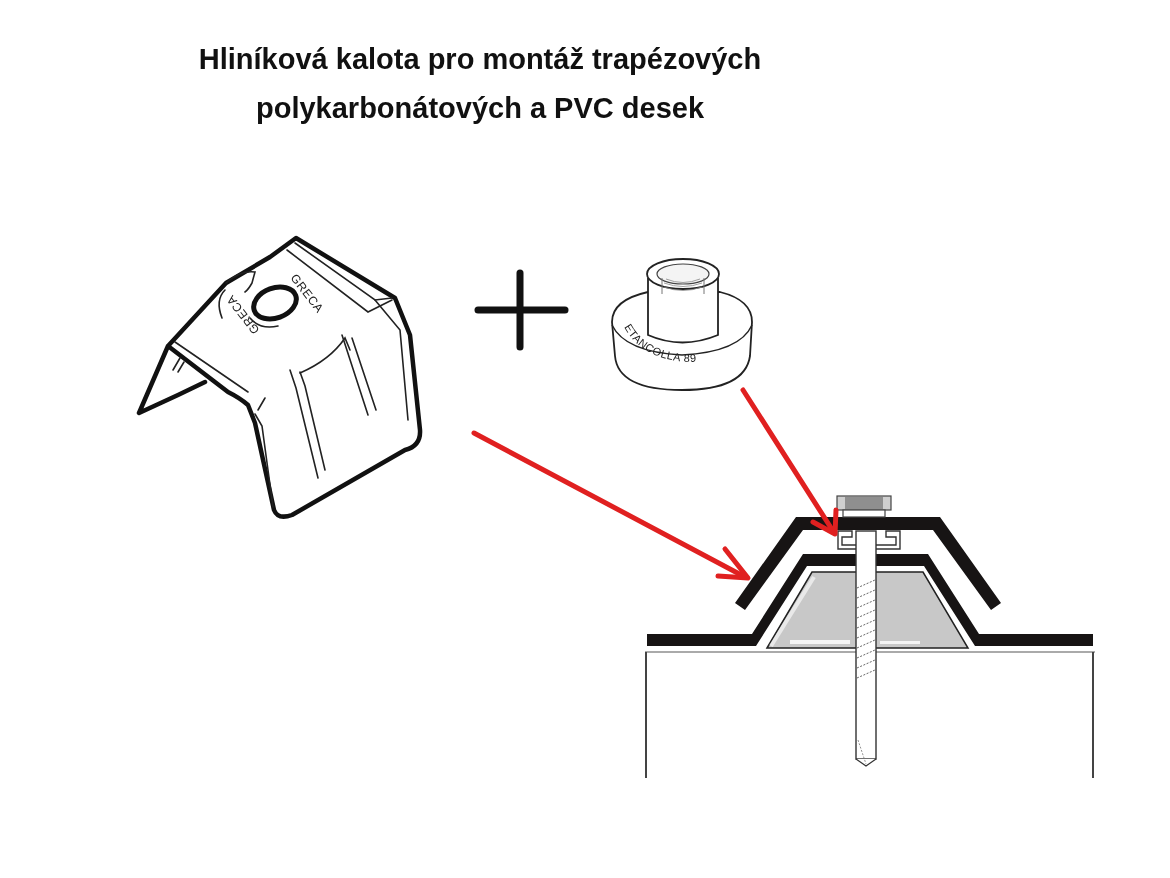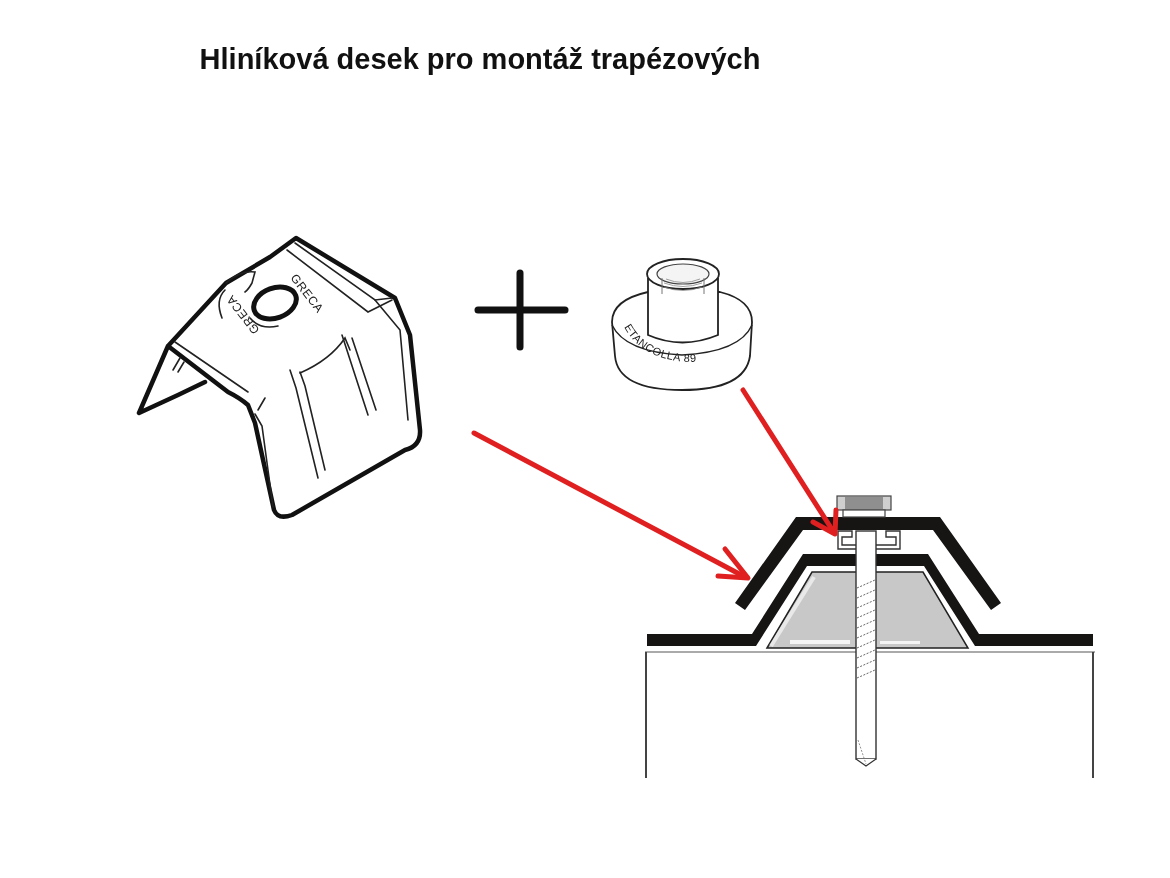--- a/index.html
+++ b/index.html
@@ -13,21 +13,22 @@
     .title span { display: block; }
     svg.canvas { position: absolute; left: 0; top: 0; }
     .stroke-thick { fill: none; stroke: #111; stroke-width: 4.5; stroke-linejoin: round; stroke-linecap: round; }
     .stroke-thin { fill: none; stroke: #222; stroke-width: 1.6; stroke-linecap: round; }
     .label-text { font-family: "Liberation Sans", sans-serif; font-size: 12px; fill: #222; letter-spacing: 0.5px; }
   </style>
 </head>
 <body>
 
 <div class="title">
-  <span>Hliníková desek pro montáž trapézových</span>
+  <span>Hliníková kalota pro montáž trapézových</span>
+  <span>polykarbonátových a PVC desek</span>
 </div>
 
 <svg class="canvas" width="1170" height="878" viewBox="0 0 1170 878" xmlns="http://www.w3.org/2000/svg">
   <defs>
     <marker id="ah" markerWidth="10" markerHeight="10" refX="8" refY="5" orient="auto" markerUnits="userSpaceOnUse">
       <path d="M0,0 L9,5 L0,10" fill="none" stroke="#e02020" stroke-width="0"></path>
     </marker>
   </defs>
 
   <g>

